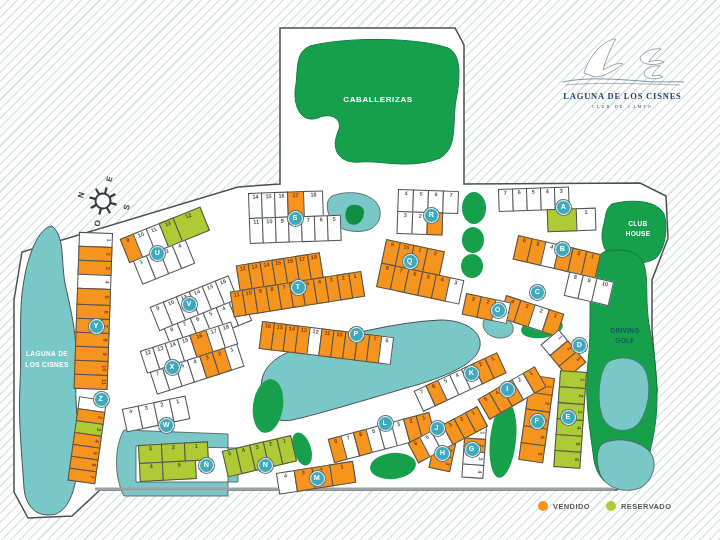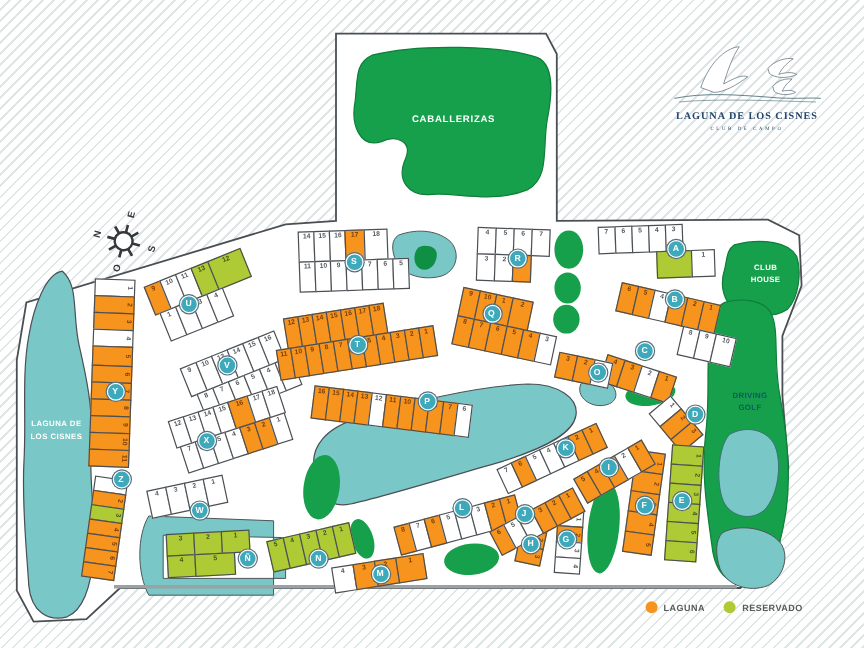--- a/index.html
+++ b/index.html
@@ -919,21 +919,21 @@
       <text x="33" y="13" text-anchor="middle" font-size="8" font-weight="bold" fill="#33393d">N</text>
       <text x="33" y="60" text-anchor="middle" font-size="8" font-weight="bold" fill="#33393d">S</text>
       <text x="56" y="36" text-anchor="middle" font-size="8" font-weight="bold" fill="#33393d">E</text>
       <text x="10" y="36" text-anchor="middle" font-size="8" font-weight="bold" fill="#33393d">O</text>
     </g>
   </svg>
 
   <div class="legend">
     <div class="item">
       <span class="dot" style="background: rgb(247, 148, 30);"></span>
-      <span class="ltext">LAGUNA</span>
+      <span class="ltext">VENDIDO</span>
     </div>
     <div class="item">
       <span class="dot" style="background: rgb(174, 203, 53);"></span>
       <span class="ltext">RESERVADO</span>
     </div>
   </div>
 
 </div>
 
 </body></html>

